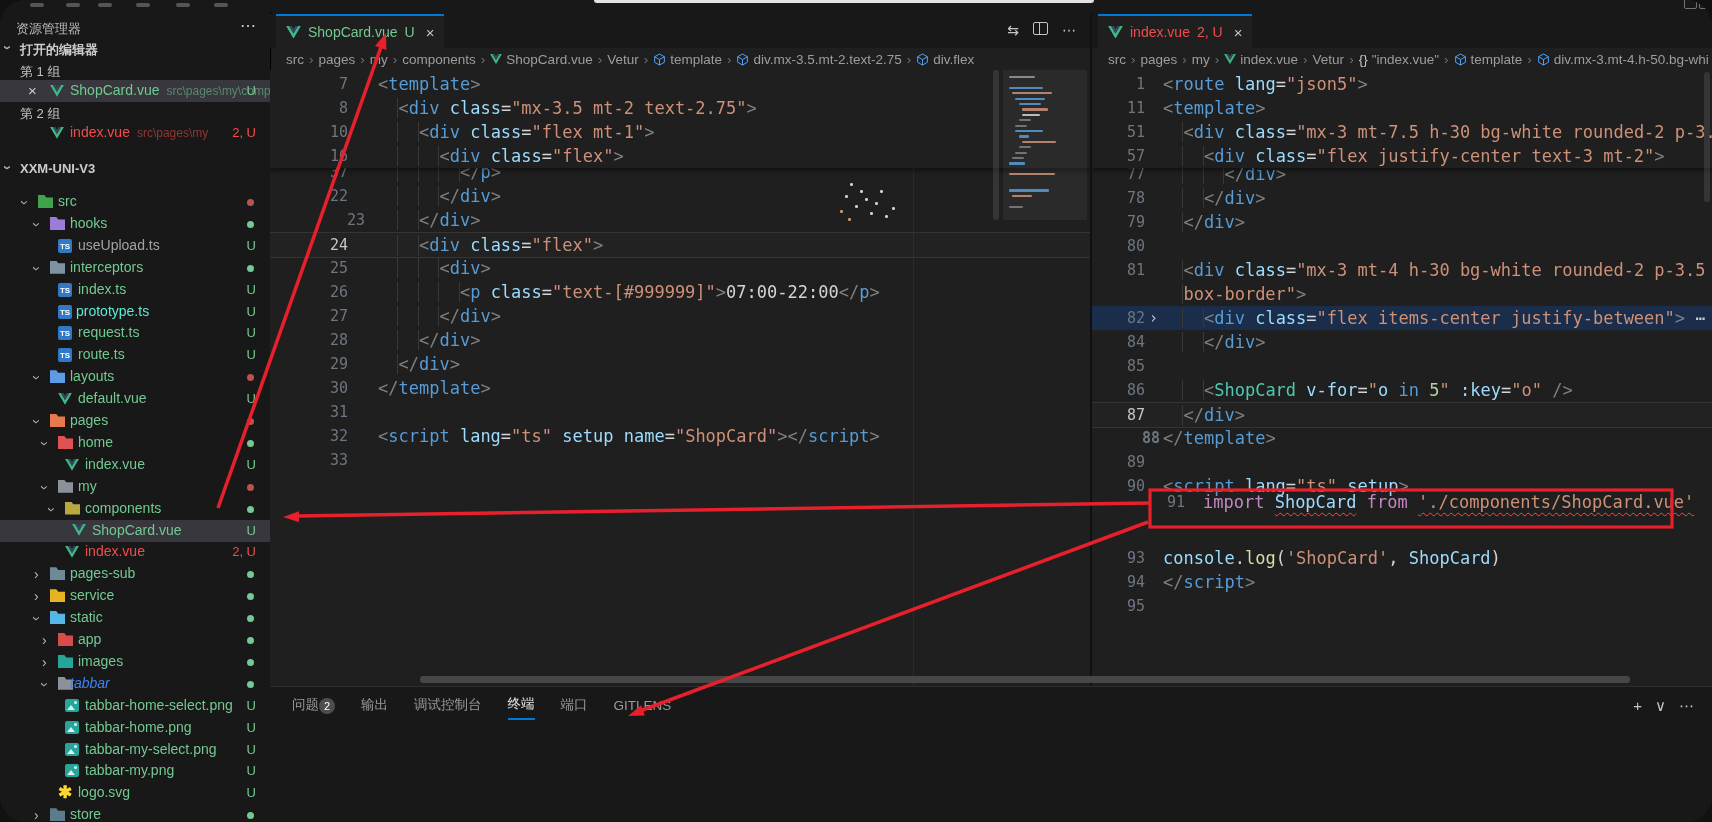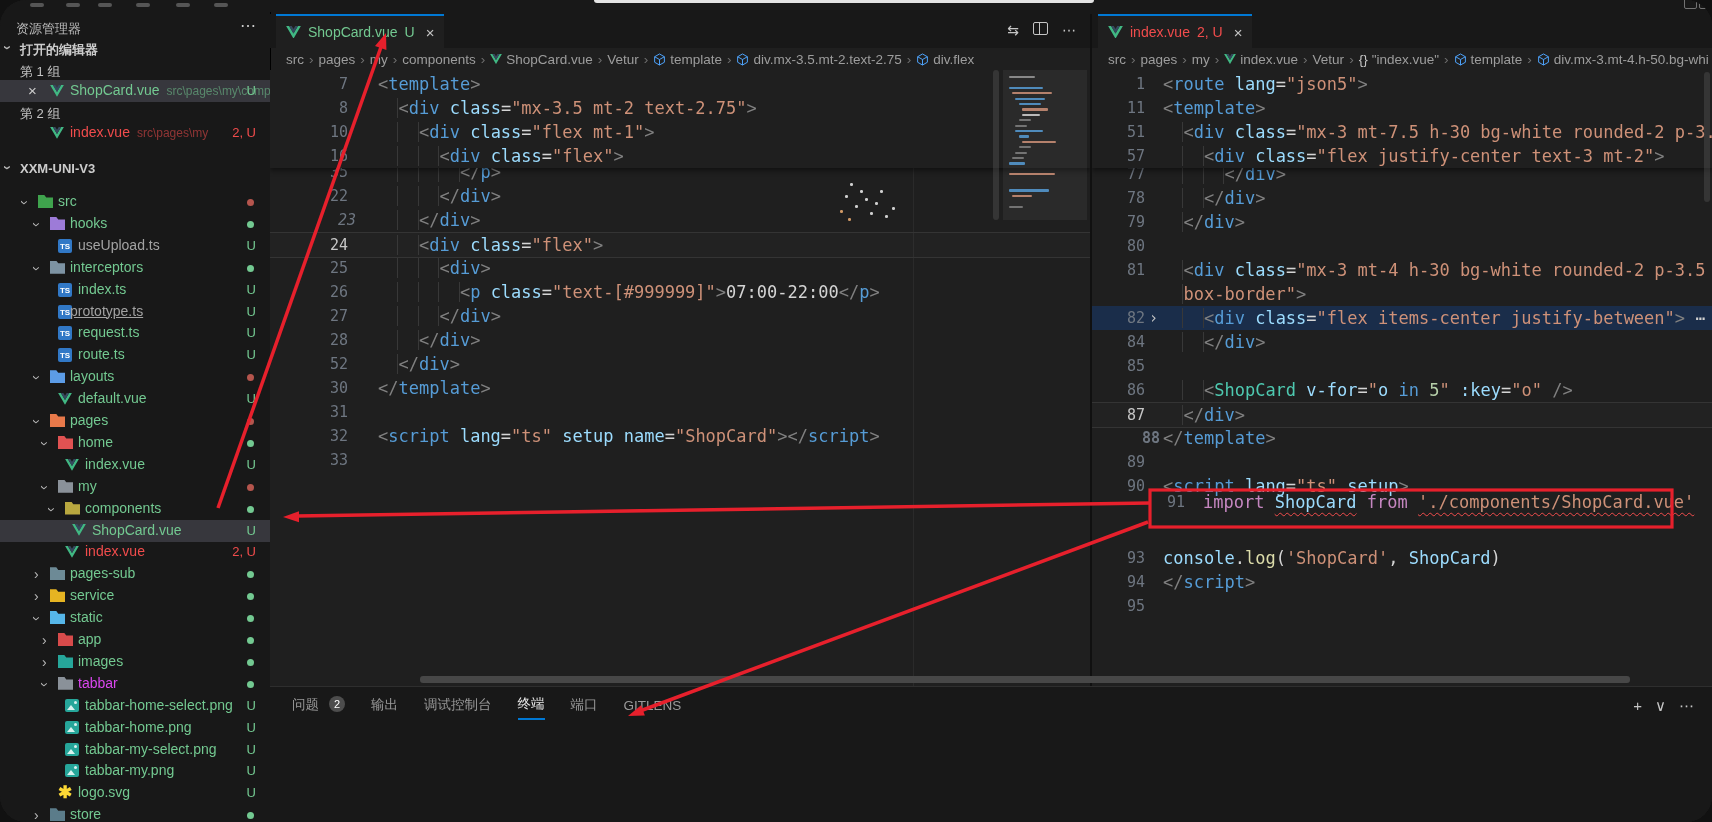--- a/index.html
+++ b/index.html
@@ -79,21 +79,21 @@
   .minimap{position:absolute;top:0;width:84px;height:616px;}
   .mm-slider{position:absolute;left:0;top:0;width:84px;height:150px;background:rgba(255,255,255,.05);}
   .mm-bar{position:absolute;height:2.2px;border-radius:1px;opacity:.85;}
   .vscroll{position:absolute;width:6px;background:rgba(121,121,121,.25);border-radius:3px;}
   .dust{position:absolute;border-radius:50%;}
 
   
   .panel{left:270px;top:686px;width:1442px;height:136px;background:#181818;border-top:1px solid #2e2e2e;}
   .sash{left:420px;top:676px;width:1210px;height:7px;background:#474747;border-radius:3px;}
   .ptabs{position:absolute;left:22px;top:8px;display:flex;gap:26px;font-size:13.5px;color:#9a9a9a;align-items:center;}
-  .ptab{display:flex;gap:10px;align-items:flex-start;padding-bottom:5px;cursor:pointer;}
+  .ptab{display:flex;gap:0;align-items:flex-end;padding-bottom:5px;cursor:pointer;}
   .ptab.active{color:#e7e7e7;border-bottom:2px solid #0078d4;}
   .pbadge{display:inline-block;min-width:16px;height:16px;border-radius:9px;background:#4d4d4d;color:#fff;
           font-size:11px;text-align:center;line-height:16px;}
   .pactions{position:absolute;right:18px;top:10px;display:flex;gap:13px;color:#c5c5c5;font-size:15px;}
   .pactions span{cursor:pointer;}
   .term{position:absolute;left:20px;top:42px;font-family:"DejaVu Sans Mono",monospace;font-size:13px;line-height:21px;white-space:pre;}
   .tmag{color:#d16dd1;} .terr{color:#f14c4c;} .tfg{color:#cccccc;}
   .tlink{color:#3b8eea;text-decoration:underline;cursor:pointer;} .tyel{color:#e5e510;}
   .cursor-box{display:inline-block;width:8px;height:16px;border:1px solid #d4d4d4;vertical-align:middle;}
 
@@ -175,21 +175,21 @@
           <span class="t-label" style="left: 70px; color: rgb(115, 201, 145);">interceptors</span>
           <span class="t-dot" style="background: rgb(115, 201, 145);"></span>
         </div>
         <div class="row" style="top: 266.6px;">
           <span class="icon-ts t-icon" style="left: 58px;">TS</span>
           <span class="t-label" style="left: 78px; color: rgb(115, 201, 145);">index.ts</span>
           <span class="t-badge" style="color: rgb(115, 201, 145);">U</span>
         </div>
         <div class="row" style="top: 288.5px;">
           <span class="icon-ts t-icon" style="left: 58px;">TS</span>
-          <span class="t-label" style="left: 70px; color: #a3a3a3; text-decoration: underline;">prototype.ts</span>
+          <span class="t-label" style="left: 76px; color: #5eead4;">prototype.ts</span>
           <span class="t-badge" style="color: rgb(115, 201, 145);">U</span>
         </div>
         <div class="row" style="top: 310.4px;">
           <span class="icon-ts t-icon" style="left: 58px;">TS</span>
           <span class="t-label" style="left: 78px; color: rgb(115, 201, 145);">request.ts</span>
           <span class="t-badge" style="color: rgb(115, 201, 145);">U</span>
         </div>
         <div class="row" style="top: 332.3px;">
           <span class="icon-ts t-icon" style="left: 58px;">TS</span>
           <span class="t-label" style="left: 78px; color: rgb(115, 201, 145);">route.ts</span>
@@ -283,21 +283,21 @@
         </div>
         <div class="row" style="top: 638.9px;">
           <span class="chev t-chev" style="left: 42px;">›</span>
           <span class="icon-folder t-icon" style="background: rgb(38, 166, 154); left: 58px;"></span>
           <span class="t-label" style="left: 78px; color: rgb(115, 201, 145);">images</span>
           <span class="t-dot" style="background: rgb(115, 201, 145);"></span>
         </div>
         <div class="row" style="top: 660.8px;">
           <span class="chev t-chev open" style="left: 42px;">›</span>
           <span class="icon-folder t-icon" style="background: rgb(138, 145, 153); left: 58px;"></span>
-          <span class="t-label" style="left: 78px; color: #d946ef;">tabbar</span>
+          <span class="t-label" style="left: 70px; color: #3b82f6; font-style: italic;">tabbar</span>
           <span class="t-dot" style="background: rgb(115, 201, 145);"></span>
         </div>
         <div class="row" style="top: 682.7px;"><span class="icon-png t-icon" style="left: 65px;"></span><span class="t-label" style="left: 85px; color: rgb(115, 201, 145);">tabbar-home-select.png</span><span class="t-badge" style="color: rgb(115, 201, 145);">U</span></div>
         <div class="row" style="top: 704.6px;"><span class="icon-png t-icon" style="left: 65px;"></span><span class="t-label" style="left: 85px; color: rgb(115, 201, 145);">tabbar-home.png</span><span class="t-badge" style="color: rgb(115, 201, 145);">U</span></div>
         <div class="row" style="top: 726.5px;"><span class="icon-png t-icon" style="left: 65px;"></span><span class="t-label" style="left: 85px; color: rgb(115, 201, 145);">tabbar-my-select.png</span><span class="t-badge" style="color: rgb(115, 201, 145);">U</span></div>
         <div class="row" style="top: 748.4px;"><span class="icon-png t-icon" style="left: 65px;"></span><span class="t-label" style="left: 85px; color: rgb(115, 201, 145);">tabbar-my.png</span><span class="t-badge" style="color: rgb(115, 201, 145);">U</span></div>
         <div class="row" style="top: 770.3px;">
           <span class="icon-svgast t-icon" style="left: 58px;">✱</span>
           <span class="t-label" style="left: 78px; color: rgb(115, 201, 145);">logo.svg</span>
           <span class="t-badge" style="color: rgb(115, 201, 145);">U</span>
@@ -375,29 +375,29 @@
         <span class="sep">›</span>
         <span class="bc">
           <svg viewBox="0 0 16 16" width="13" height="13">
             <path d="M8 1.2 14 4.6v6.8L8 14.8 2 11.4V4.6z M2 4.6 8 8l6-3.4 M8 8v6.8" fill="none" stroke="#4fa6ff" stroke-width="1.2"></path>
           </svg>
           <span>div.flex</span>
         </span>
       </div>
       <div class="abs ed-body" style="left: 270px; width: 820px;">
         <div class="ruler" style="left: 643px;"></div>
-        <div class="code-line" style="top: 90px;"><span class="ln" style="left: 0px; width: 78px;">35</span><span style="padding-left: 108px; display: inline-block;"><span class="tok ind">        </span><span class="tok c-p">&lt;/</span><span class="tok c-tag">p</span><span class="tok c-p">&gt;</span></span></div>
+        <div class="code-line" style="top: 90px;"><span class="ln" style="left: 0px; width: 78px;">37</span><span style="padding-left: 108px; display: inline-block;"><span class="tok ind">        </span><span class="tok c-p">&lt;/</span><span class="tok c-tag">p</span><span class="tok c-p">&gt;</span></span></div>
         <div class="code-line" style="top: 114px;"><span class="ln" style="left: 0px; width: 78px;">22</span><span style="padding-left: 108px; display: inline-block;"><span class="tok ind">      </span><span class="tok c-p">&lt;/</span><span class="tok c-tag">div</span><span class="tok c-p">&gt;</span></span></div>
-        <div class="code-line" style="top: 138px;"><span class="ln" style="left: 8px; width: 78px; font-style: italic;">23</span><span style="padding-left: 108px; display: inline-block;"><span class="tok ind">    </span><span class="tok c-p">&lt;/</span><span class="tok c-tag">div</span><span class="tok c-p">&gt;</span></span></div>
+        <div class="code-line" style="top: 138px;"><span class="ln" style="left: 17px; width: 78px;">23</span><span style="padding-left: 108px; display: inline-block;"><span class="tok ind">    </span><span class="tok c-p">&lt;/</span><span class="tok c-tag">div</span><span class="tok c-p">&gt;</span></span></div>
         <div class="code-line cur" style="top: 162px;"><span class="ln" style="left: 0px; width: 78px;">24</span><span style="padding-left: 108px; display: inline-block;"><span class="tok ind">    </span><span class="tok c-p">&lt;</span><span class="tok c-tag">div</span><span class="tok c-attr"> class</span><span class="tok c-eq">=</span><span class="tok c-str">"flex"</span><span class="tok c-p">&gt;</span></span></div>
         <div class="code-line" style="top: 186px;"><span class="ln" style="left: 0px; width: 78px;">25</span><span style="padding-left: 108px; display: inline-block;"><span class="tok ind">      </span><span class="tok c-p">&lt;</span><span class="tok c-tag">div</span><span class="tok c-p">&gt;</span></span></div>
         <div class="code-line" style="top: 210px;"><span class="ln" style="left: 0px; width: 78px;">26</span><span style="padding-left: 108px; display: inline-block;"><span class="tok ind">        </span><span class="tok c-p">&lt;</span><span class="tok c-tag">p</span><span class="tok c-attr"> class</span><span class="tok c-eq">=</span><span class="tok c-str">"text-[#999999]"</span><span class="tok c-p">&gt;</span><span class="tok c-txt">07:00-22:00</span><span class="tok c-p">&lt;/</span><span class="tok c-tag">p</span><span class="tok c-p">&gt;</span></span></div>
         <div class="code-line" style="top: 234px;"><span class="ln" style="left: 0px; width: 78px;">27</span><span style="padding-left: 108px; display: inline-block;"><span class="tok ind">      </span><span class="tok c-p">&lt;/</span><span class="tok c-tag">div</span><span class="tok c-p">&gt;</span></span></div>
         <div class="code-line" style="top: 258px;"><span class="ln" style="left: 0px; width: 78px;">28</span><span style="padding-left: 108px; display: inline-block;"><span class="tok ind">    </span><span class="tok c-p">&lt;/</span><span class="tok c-tag">div</span><span class="tok c-p">&gt;</span></span></div>
-        <div class="code-line" style="top: 282px;"><span class="ln" style="left: 0px; width: 78px;">52</span><span style="padding-left: 108px; display: inline-block;"><span class="tok ind">  </span><span class="tok c-p">&lt;/</span><span class="tok c-tag">div</span><span class="tok c-p">&gt;</span></span></div>
+        <div class="code-line" style="top: 282px;"><span class="ln" style="left: 0px; width: 78px;">29</span><span style="padding-left: 108px; display: inline-block;"><span class="tok ind">  </span><span class="tok c-p">&lt;/</span><span class="tok c-tag">div</span><span class="tok c-p">&gt;</span></span></div>
         <div class="code-line" style="top: 306px;"><span class="ln" style="left: 0px; width: 78px;">30</span><span style="padding-left: 108px; display: inline-block;"><span class="tok c-p">&lt;/</span><span class="tok c-tag">template</span><span class="tok c-p">&gt;</span></span></div>
         <div class="code-line" style="top: 330px;"><span class="ln" style="left: 0px; width: 78px;">31</span><span style="padding-left: 108px; display: inline-block;"></span></div>
         <div class="code-line" style="top: 354px;"><span class="ln" style="left: 0px; width: 78px;">32</span><span style="padding-left: 108px; display: inline-block;"><span class="tok c-p">&lt;</span><span class="tok c-tag">script</span><span class="tok c-attr"> lang</span><span class="tok c-eq">=</span><span class="tok c-str">"ts"</span><span class="tok c-attr"> setup name</span><span class="tok c-eq">=</span><span class="tok c-str">"ShopCard"</span><span class="tok c-p">&gt;&lt;/</span><span class="tok c-tag">script</span><span class="tok c-p">&gt;</span></span></div>
         <div class="code-line" style="top: 378px;"><span class="ln" style="left: 0px; width: 78px;">33</span><span style="padding-left: 108px; display: inline-block;"></span></div>
         <div class="sticky">
           <div class="code-line" style="top: 2px;"><span class="ln" style="left: 0px; width: 78px;">7</span><span style="padding-left: 108px; display: inline-block;"><span class="tok c-p">&lt;</span><span class="tok c-tag">template</span><span class="tok c-p">&gt;</span></span></div>
           <div class="code-line" style="top: 26px;"><span class="ln" style="left: 0px; width: 78px;">8</span><span style="padding-left: 108px; display: inline-block;"><span class="tok ind">  </span><span class="tok c-p">&lt;</span><span class="tok c-tag">div</span><span class="tok c-attr"> class</span><span class="tok c-eq">=</span><span class="tok c-str">"mx-3.5 mt-2 text-2.75"</span><span class="tok c-p">&gt;</span></span></div>
           <div class="code-line" style="top: 50px;"><span class="ln" style="left: 0px; width: 78px;">10</span><span style="padding-left: 108px; display: inline-block;"><span class="tok ind">    </span><span class="tok c-p">&lt;</span><span class="tok c-tag">div</span><span class="tok c-attr"> class</span><span class="tok c-eq">=</span><span class="tok c-str">"flex mt-1"</span><span class="tok c-p">&gt;</span></span></div>
           <div class="code-line" style="top: 74px;"><span class="ln" style="left: 0px; width: 78px;">16</span><span style="padding-left: 108px; display: inline-block;"><span class="tok ind">      </span><span class="tok c-p">&lt;</span><span class="tok c-tag">div</span><span class="tok c-attr"> class</span><span class="tok c-eq">=</span><span class="tok c-str">"flex"</span><span class="tok c-p">&gt;</span></span></div>
         </div>

